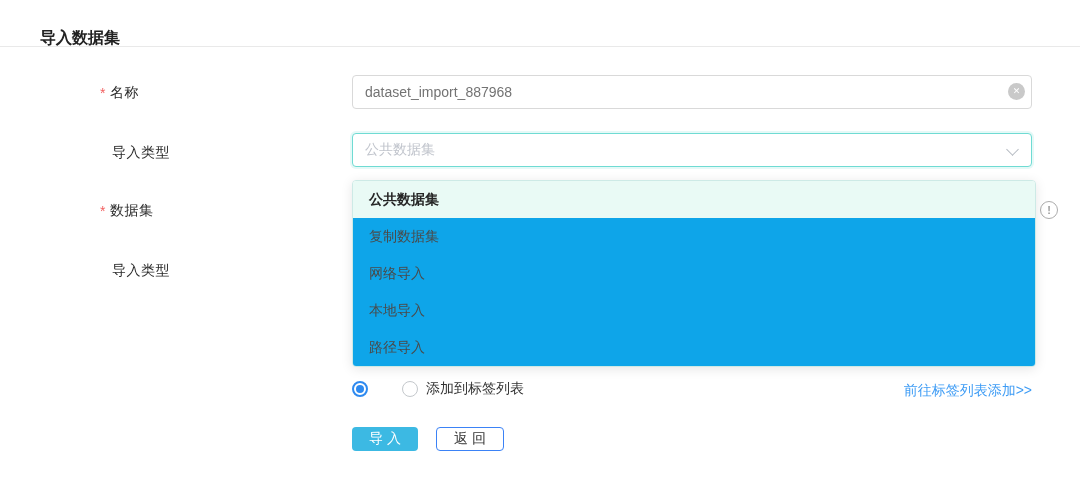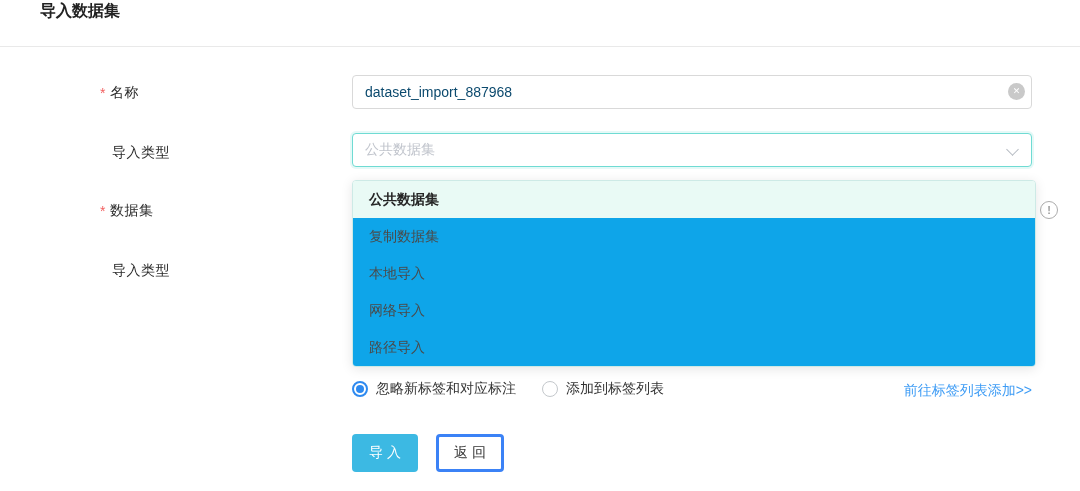--- a/index.html
+++ b/index.html
@@ -2,36 +2,36 @@
 <html><head>
 <meta charset="utf-8">
 <style>
   * { margin:0; padding:0; box-sizing:border-box; }
   html,body { background:#fff; }
   .canvas {
     position:relative; width:1080px; height:491px; background:#fff;
     font-family:"Liberation Sans","DejaVu Sans",sans-serif; overflow:hidden;
   }
   .page-title {
-    position:absolute; left:40px; top:1px;
+    position:absolute; left:40px; top:28px;
     font-size:16px; font-weight:bold; color:#222;
   }
   .divider { position:absolute; left:0; top:46px; width:1080px; height:1px; background:#e9e9e9; }
 
   .form-label {
     position:absolute; left:100px; height:18px; display:flex; align-items:center;
     font-size:14px; color:#2b2b2b; font-weight:500; letter-spacing:0.5px;
   }
   .form-label.no-req { padding-left:12px; }
   .asterisk { color:#f25f5f; margin-right:4px; font-size:14px; }
 
   .text-input {
     position:absolute; left:352px; top:75px; width:680px; height:34px;
     border:1px solid #d9d9d9; border-radius:4px; background:#fff;
-    padding:0 34px 0 12px; font-size:14px; color:#0c4a6e;
+    padding:0 34px 0 12px; font-size:14px; color:#737373;
     font-family:"Liberation Sans","DejaVu Sans",sans-serif; outline:none;
   }
   .clear-btn {
     position:absolute; left:1008px; top:83px; width:17px; height:17px;
     border-radius:50%; background:#c9c9c9; color:#fff; font-size:9px;
     line-height:17px; text-align:center; cursor:pointer; user-select:none;
   }
 
   .select-box {
     position:absolute; left:352px; top:133px; width:680px; height:34px;
@@ -75,25 +75,25 @@
     content:""; position:absolute; left:50%; top:50%; width:8px; height:8px;
     margin:-4px 0 0 -4px; border-radius:50%; background:#2e8af0;
   }
   .radio-label { font-size:14px; color:#333; }
 
   .goto-link {
     position:absolute; right:48px; top:382px;
     font-size:14px; color:#3e9cf5; cursor:pointer; font-weight:500;margin-left:17px;
   }
 
-  .btn { position:absolute; top:427px; height:38px; border-radius:4px; font-size:14px;
+  .btn { position:absolute; top:427px; height:24px; border-radius:4px; font-size:14px;
     display:flex; align-items:center; justify-content:center; cursor:pointer;
-    font-family:"Liberation Sans","DejaVu Sans",sans-serif;margin-top:7px; }
+    font-family:"Liberation Sans","DejaVu Sans",sans-serif; }
   .btn-import { left:352px; width:66px; background:#3cb9e3; color:#fff; border:none; }
-  .btn-back { left:436px; width:68px; background:#fff; color:#333; border:3px solid #3b82f6; }
+  .btn-back { left:436px; width:68px; background:#fff; color:#333; border:1px solid #3b82f6; }
 </style>
 </head>
 <body>
 
 <div class="canvas">
 
   <div class="page-title">导入数据集</div>
   <div class="divider"></div>
 
   <div class="form-label" style="top:84px">
@@ -117,29 +117,28 @@
   </div>
   <div class="info-icon">!</div>
 
   <div class="form-label no-req" style="top:262px">
     <span>导入类型</span>
   </div>
 
   <div class="dropdown">
     <div class="option selected">公共数据集</div>
     <div class="option">复制数据集</div>
+    <div class="option">网络导入</div>
     <div class="option">本地导入</div>
-    <div class="option">网络导入</div>
     <div class="option">路径导入</div>
   </div>
 
   <div class="radio-row">
     <div class="radio-option">
       <span class="radio checked"></span>
-      <span class="radio-label">忽略新标签和对应标注</span>
     </div>
     <div class="radio-option">
       <span class="radio"></span>
       <span class="radio-label">添加到标签列表</span>
     </div>
   </div>
   <div class="goto-link">前往标签列表添加&gt;&gt;</div>
 
   <button class="btn btn-import">导 入</button>
   <button class="btn btn-back">返 回</button>

